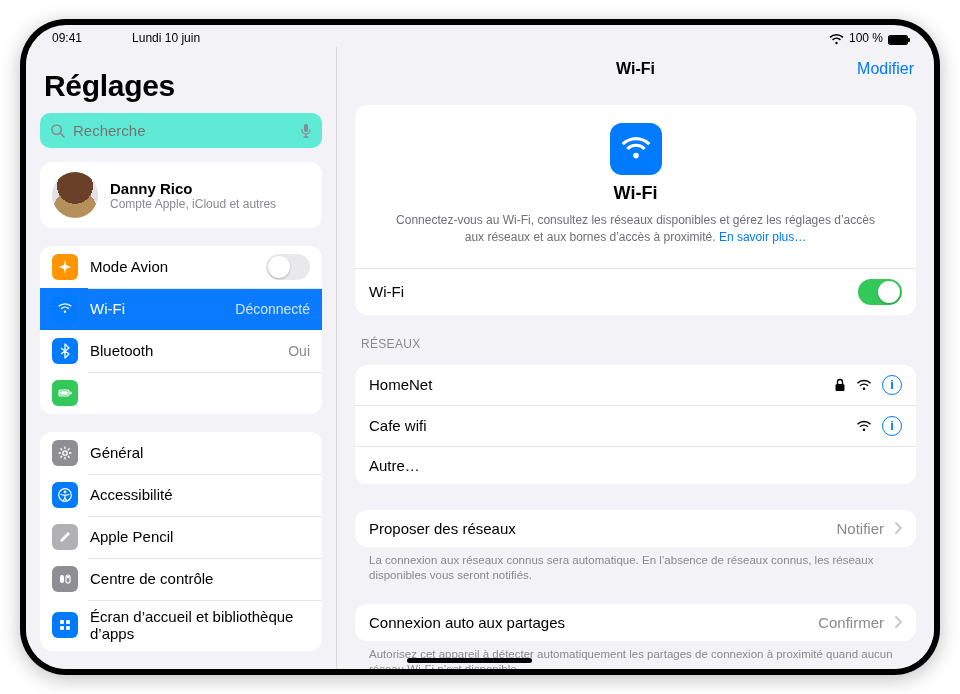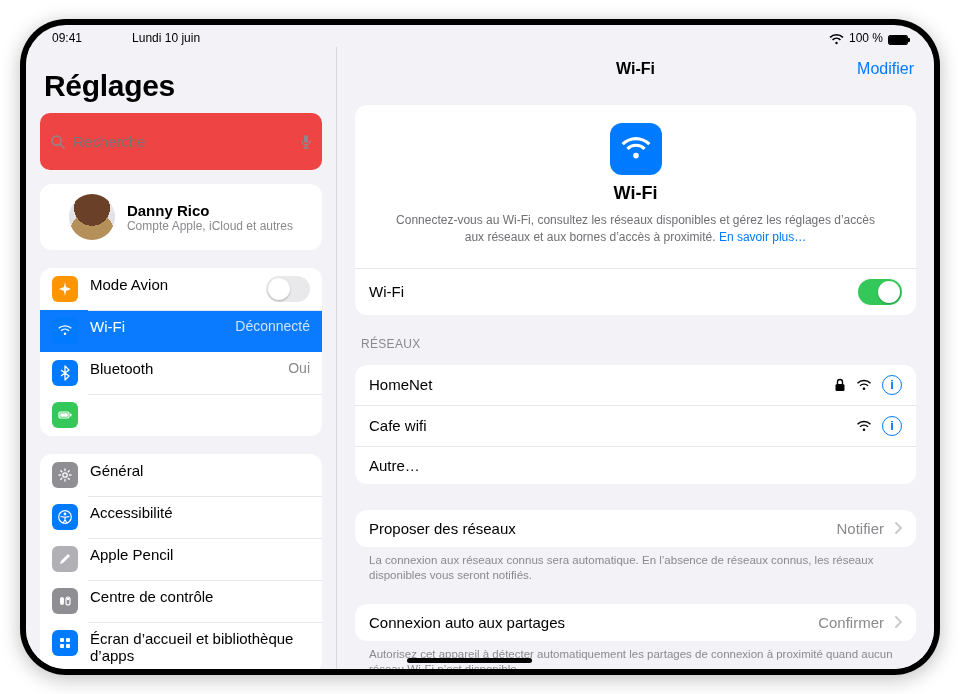--- a/index.html
+++ b/index.html
@@ -54,42 +54,42 @@
     background:#f2f2f7;
     padding: 8px 14px 0 14px;
     overflow-y:auto;
   }
   .sidebar h1{
     font-size:30px; font-weight:700; margin:14px 4px 10px 4px;
     letter-spacing:-.3px;
   }
   .search{
     display:flex; align-items:center; gap:6px;
-    background:#ef4444; border-radius:10px;
-    padding:19px 10px; color:#848489;
+    background:#5eead4; border-radius:10px;
+    padding:8px 10px; color:#848489;
     font-size:15px;
   }
   .search input{flex:1; background:none;border:none;outline:none;font-size:15px; color:#333;}
   .acct{
     display:flex; align-items:center; gap:12px;
-    background:#fff; border-radius:12px; padding:10px 12px; margin:14px 0 18px;justify-content:center;
+    background:#fff; border-radius:12px; padding:10px 12px; margin:14px 0 18px;
   }
   .avatar{
     width:46px;height:46px;border-radius:50%;
     background: radial-gradient(circle at 50% 30%, #6a4028 0 18px, transparent 18px),
                 radial-gradient(circle at 50% 85%, #b5905b 0 22px, transparent 22px),
                 linear-gradient(#e9e9ef,#d9d9df);
   }
   .acct .name{font-weight:600; font-size:15px;}
   .acct .sub{font-size:12px; color:#8a8a8e;}
   .group{
     background:#fff; border-radius:12px; overflow:hidden; margin-bottom:18px;
   }
   .row{
-    display:flex; gap:12px;
+    display:flex; align-items:center; gap:12px;
     padding:8px 12px; font-size:15px; color:#000;
     min-height:38px;
     position:relative;
   }
   .row + .row::before{
     content:""; position:absolute; left:48px; right:0; top:0; height:1px; background:#e5e5ea;
   }
   .row .ic{
     width:26px;height:26px;border-radius:6px;
     display:flex;align-items:center;justify-content:center;

